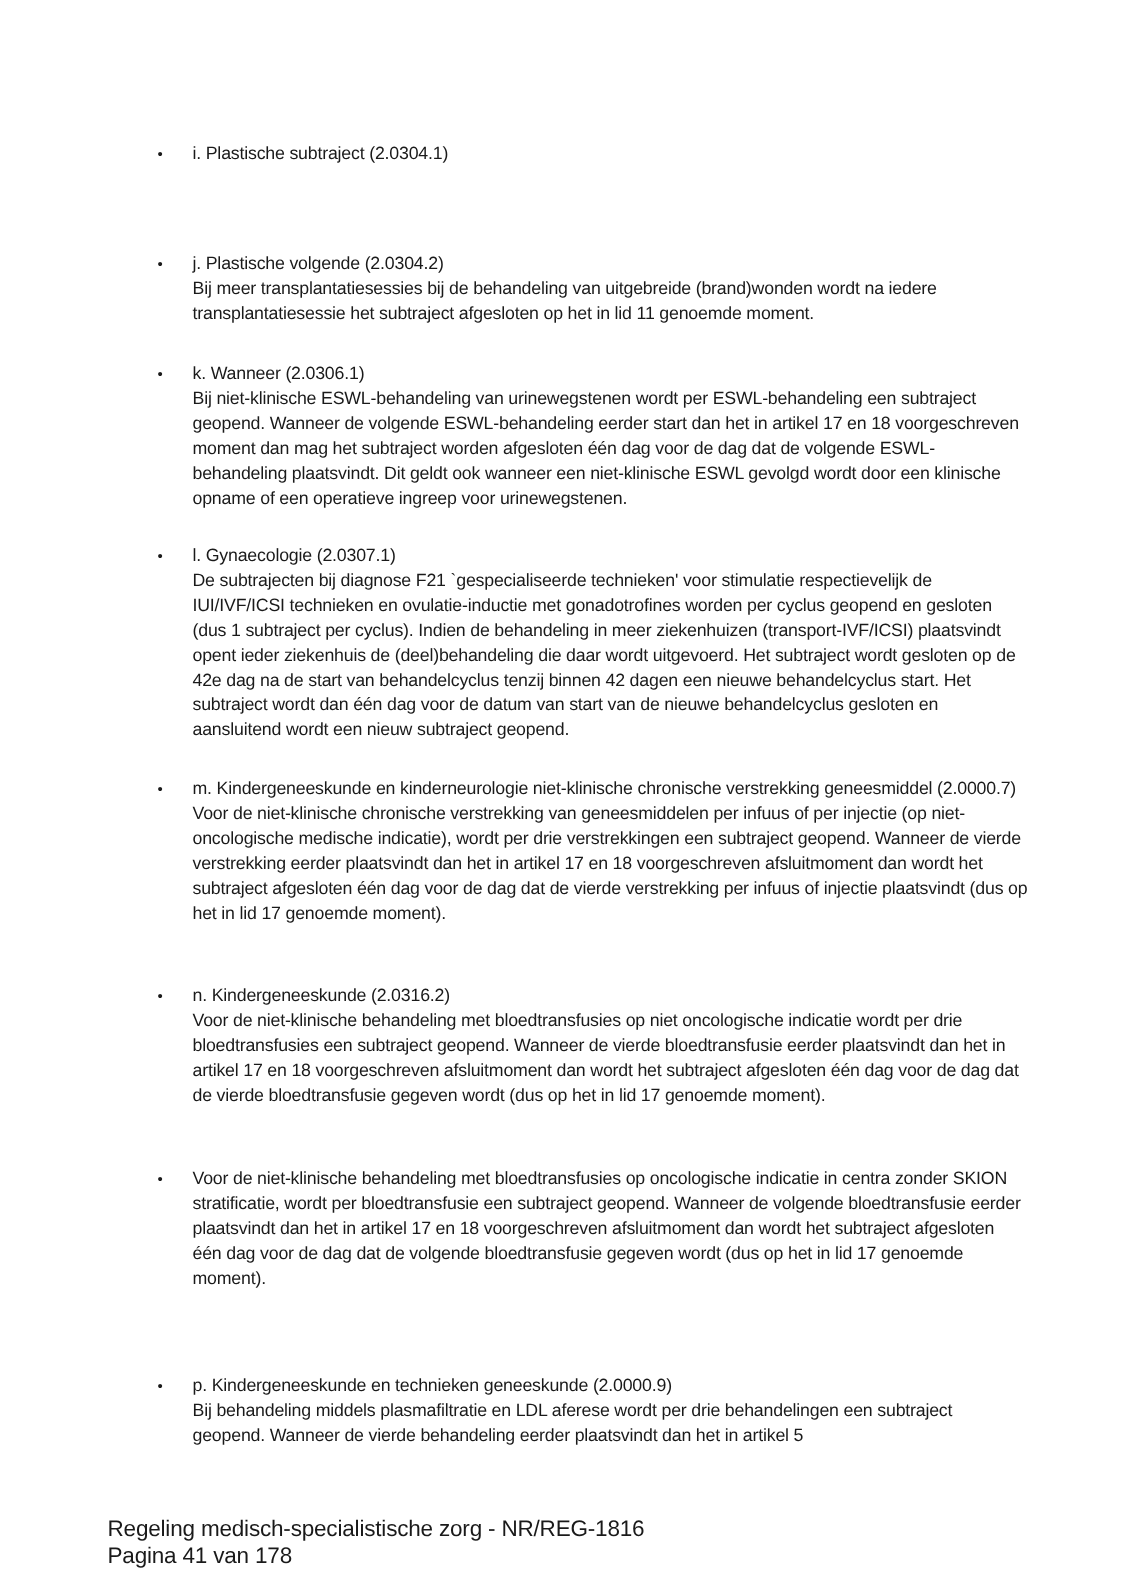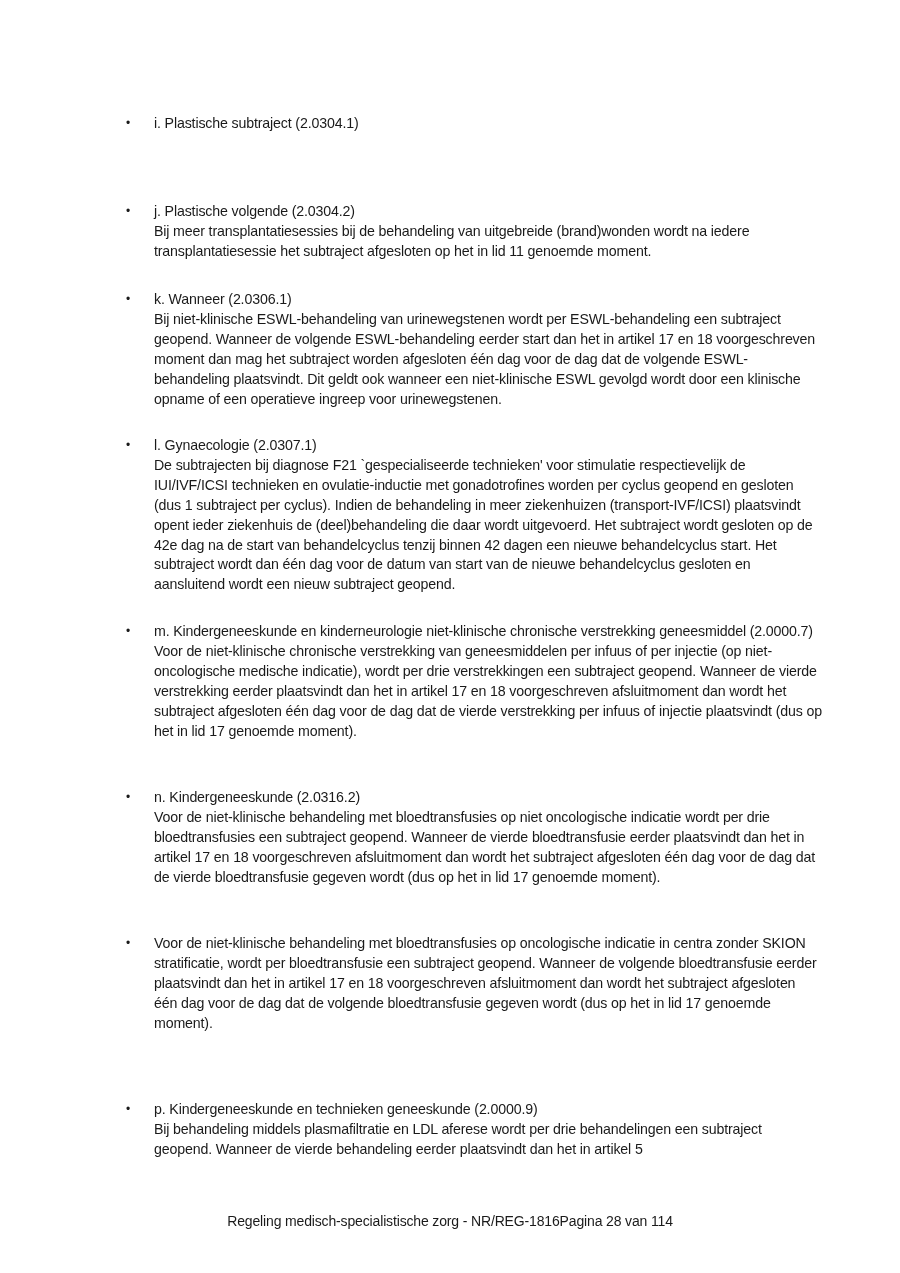--- a/index.html
+++ b/index.html
@@ -3,22 +3,22 @@
   <meta charset="utf-8">
   <style>
     html, body { margin: 0; padding: 0; background: #ffffff; }
     body { width: 900px; height: 1273px; position: relative; overflow: hidden;
            font-family: "Liberation Sans", "DejaVu Sans", sans-serif; color: #1a1a1a; }
     .content { position: absolute; left: 0; top: 114px; width: 900px; }
     .item { position: relative; margin-left: 154px; width: 668px; font-size: 14.2px;
             line-height: 19.9px; letter-spacing: -0.15px; }
     .bullet { position: absolute; left: -28px; top: 0; font-size: 12px; }
     .heading, .body { display: block; }
-    .footer { position: absolute; top: 1213px; left: 86px; right: 86px; font-size: 14px;
-              display: flex; justify-content: center; letter-spacing: -0.15px; }
+    .footer { position: absolute; top: 1213px; left: 86px; right: 86px; font-size: 18px;
+              display: flex; justify-content: space-between; letter-spacing: -0.15px; flex-direction: column; }
   </style>
 </head>
 <body>
 
 <div class="content" id="content">
     <div class="item" style="position: absolute; top: 0px;">
       <span class="bullet">•</span>
       <span class="heading">i. Plastische subtraject (2.0304.1)</span>
     </div>
     <div class="item" style="position: absolute; top: 88px;">
@@ -52,14 +52,14 @@
     </div>
     <div class="item" style="position: absolute; top: 986px;">
       <span class="bullet">•</span>
       <span class="heading">p. Kindergeneeskunde en technieken geneeskunde (2.0000.9)</span>
       <span class="body">Bij behandeling middels plasmafiltratie en LDL aferese wordt per drie behandelingen een subtraject geopend. Wanneer de vierde behandeling eerder plaatsvindt dan het in artikel 5</span>
     </div>
   </div>
 
 <div class="footer">
   <span>Regeling medisch-specialistische zorg - NR/REG-1816</span>
-  <span>Pagina 28 van 114</span>
+  <span>Pagina 41 van 178</span>
 </div>
 
 </body></html>

